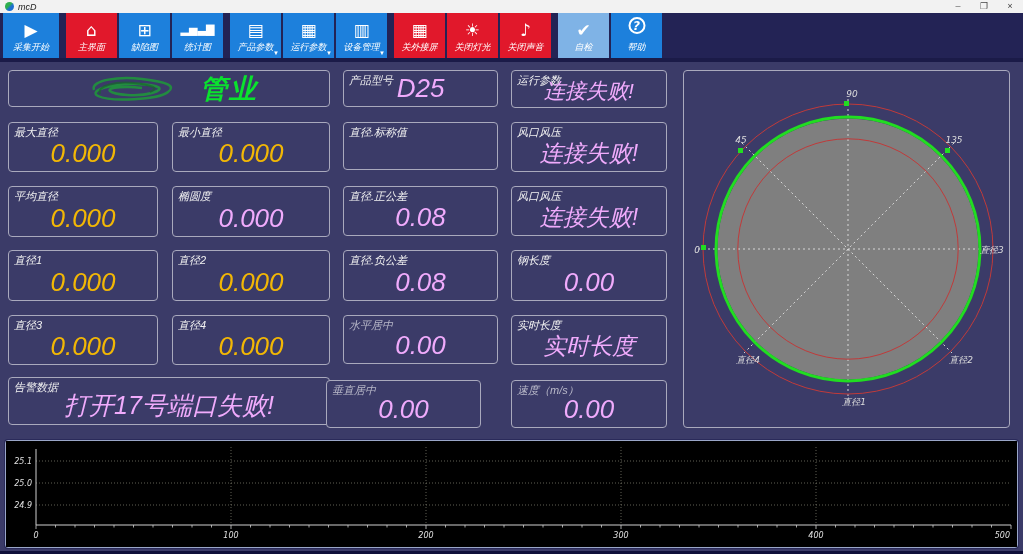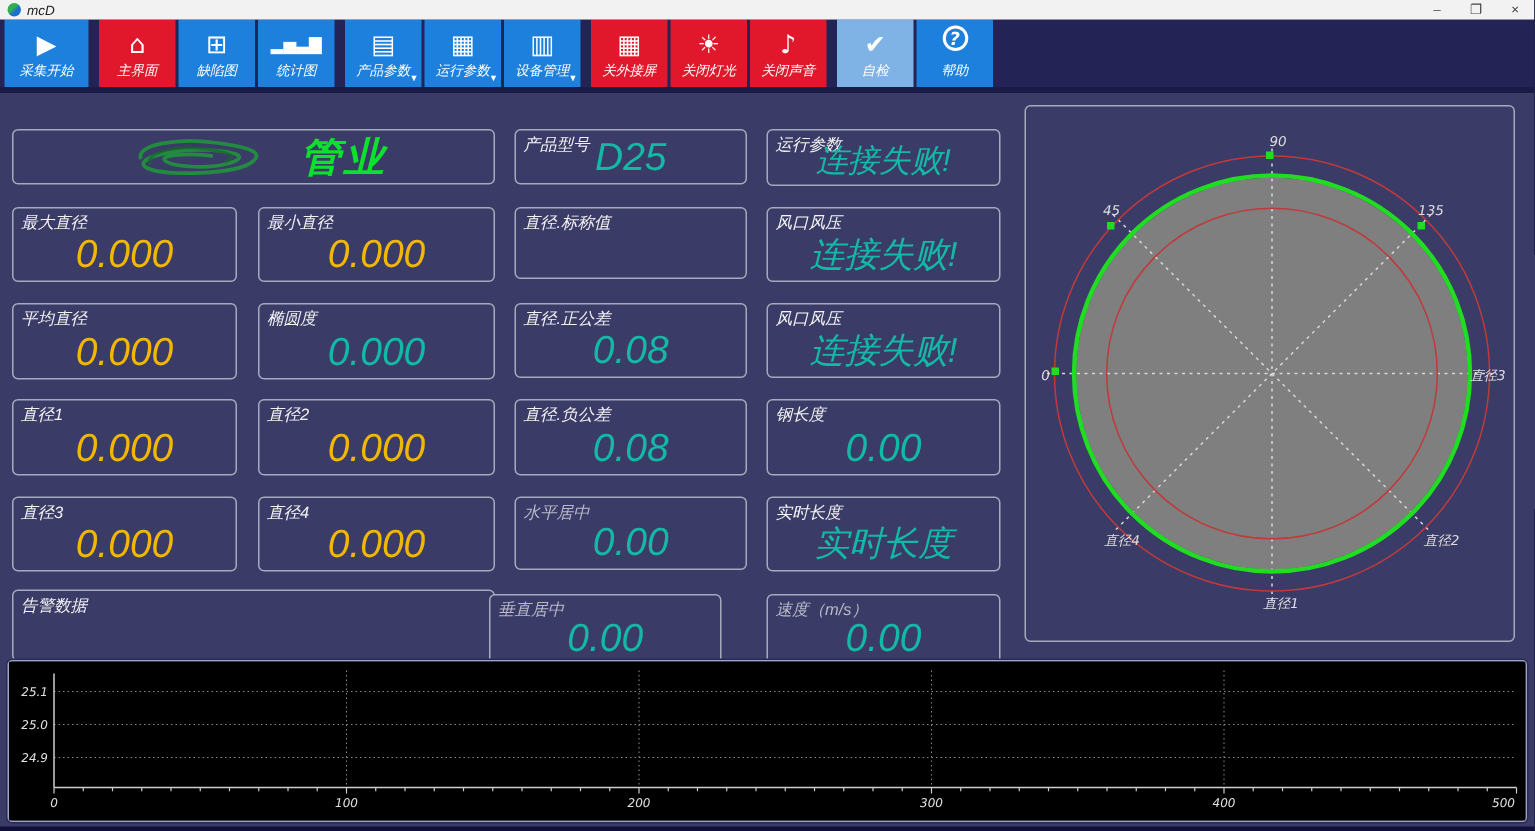--- a/index.html
+++ b/index.html
@@ -24,26 +24,26 @@
   .tbtn.lightblue{background:#7fb3e6;}
   .ticon{position:absolute;top:4px;left:0;right:0;height:26px;line-height:26px;text-align:center;
     color:#fff;font-size:17px;font-family:"DejaVu Sans",sans-serif;}
   .ticon.small{font-size:12px;letter-spacing:1px;font-weight:bold;}
   .ticon.bars{font-size:11px;letter-spacing:0;}
   .ticon.circle{width:17px;height:17px;line-height:15px;border:2px solid #fff;border-radius:50%;
     left:50%;transform:translateX(-50%);font-size:12px;font-weight:bold;box-sizing:border-box;}
   .tlabel{color:#fff;font-size:9px;white-space:nowrap;}
   .tdrop{position:absolute;right:2px;bottom:2px;color:#fff;font-size:6px;}
   
-  .mbox{position:absolute;border:1px solid #a9a9bd;border-radius:4px;box-sizing:border-box;background:#3b3b68;margin-top:16px;}
+  .mbox{position:absolute;border:1px solid #a9a9bd;border-radius:4px;box-sizing:border-box;background:#3b3b68;}
   .mlabel{position:absolute;top:2px;left:5px;font-size:11px;color:#f2f2f2;}
   .mlabel.dim{color:#b9b9c9;}
   .mvalue{position:absolute;left:0;right:0;bottom:2px;text-align:center;font-weight:normal;white-space:nowrap;}
   .mvalue.yellow{color:#f2b705;}
-  .mvalue.green{color:#14b8a6;}
+  .mvalue.green{color:#f0abfc;}
   
   .logo-box{display:flex;align-items:center;justify-content:center;}
   .logotext{color:#0ae22e;font-size:27px;font-weight:bold;letter-spacing:2px;}
   
   .panel{position:absolute;border:1px solid #a9a9bd;border-radius:4px;box-sizing:border-box;}
   .trend{position:absolute;left:5px;top:440px;width:1013px;height:108px;background:#040404;
     border:1px solid #9aa6c8;border-radius:3px;box-sizing:border-box;box-shadow:0 0 0 1px #2a2a5a;}
   svg text{font-family:"DejaVu Sans","Liberation Sans",sans-serif;}
 </style>
 </head>
@@ -184,20 +184,21 @@
       <div class="mbox" style="left: 8px; top: 315px; width: 150px; height: 50px;">
         <div class="mlabel">直径3</div>
         <div class="mvalue yellow" style="font-size: 26px;">0.000</div>
       </div>
       <div class="mbox" style="left: 172px; top: 315px; width: 158px; height: 50px;">
         <div class="mlabel">直径4</div>
         <div class="mvalue yellow" style="font-size: 26px;">0.000</div>
       </div>
       <div class="mbox" style="left: 8px; top: 377px; width: 322px; height: 48px;">
         <div class="mlabel">告警数据</div>
+        <div class="mvalue green" style="font-size: 25px;">打开17号端口失败!</div>
       </div>
       <div class="mbox" style="left: 343px; top: 70px; width: 155px; height: 37px;">
         <div class="mlabel">产品型号</div>
         <div class="mvalue green" style="font-size: 26px;">D25</div>
       </div>
       <div class="mbox" style="left: 343px; top: 122px; width: 155px; height: 48px;">
         <div class="mlabel">直径.标称值</div>
       </div>
       <div class="mbox" style="left: 343px; top: 186px; width: 155px; height: 50px;">
         <div class="mlabel">直径.正公差</div>

